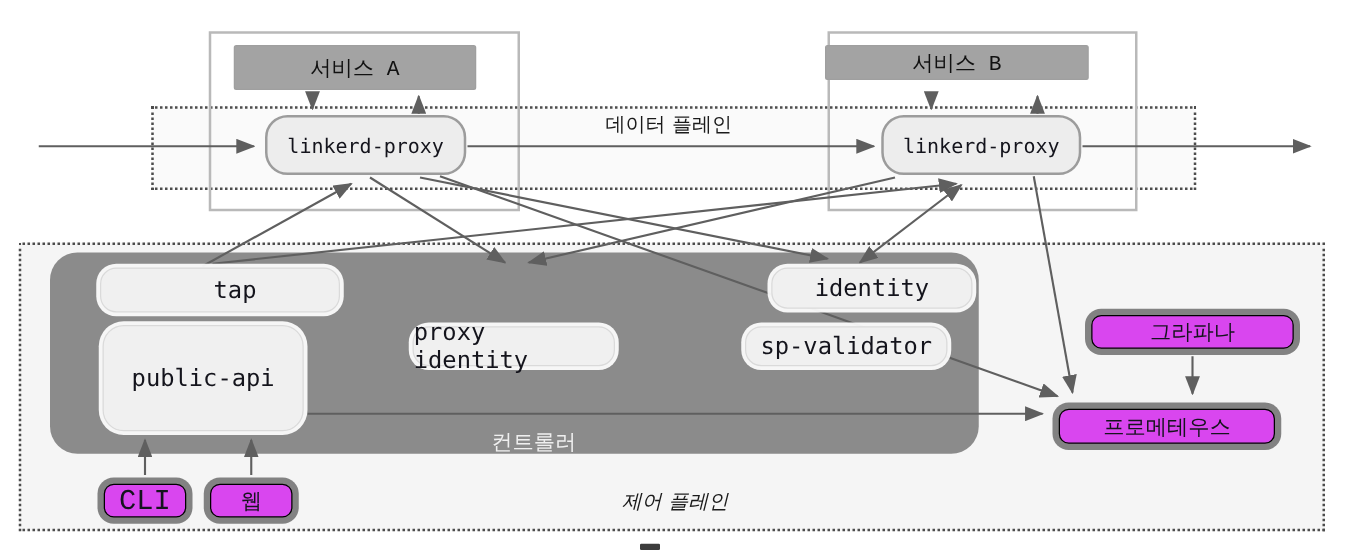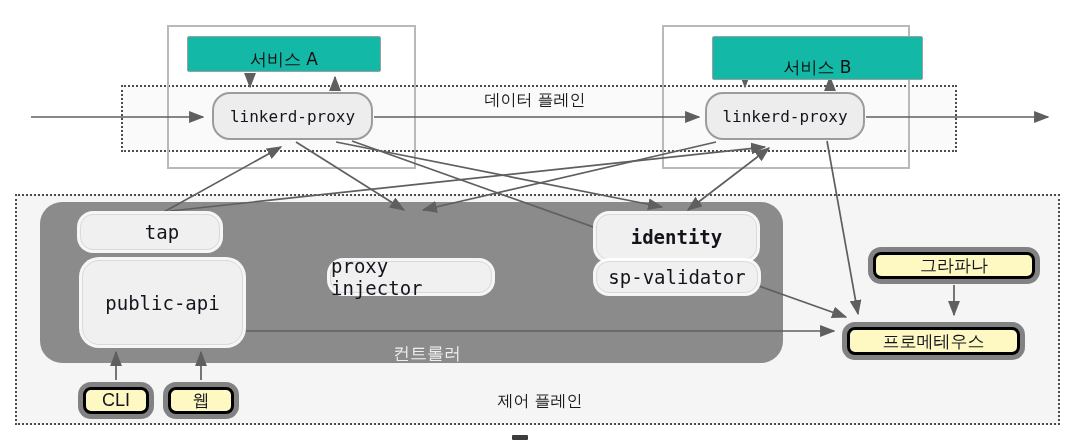--- a/index.html
+++ b/index.html
@@ -17,58 +17,58 @@
   #controller{position:absolute;left:40px;top:202px;width:743px;height:161px;background:#8b8b8b;border-radius:22px;z-index:1;}
   
   #wires{position:absolute;left:0;top:0;width:1076px;height:440px;z-index:2;pointer-events:none;}
   
   .node,.plane-label{z-index:3;}
   .comp{
     position:absolute;background:#f0f0f0;border:1px solid #dadada;border-radius:13px;
     box-shadow:0 0 0 3px rgba(255,255,255,.92);display:flex;align-items:center;justify-content:center;
     font-family:"DejaVu Sans Mono","Liberation Mono",monospace;font-size:19px;color:#14141c;box-sizing:border-box;
   }
-  #comp-tap{left:80px;top:214px;width:140px;height:36px;padding-left:24px;}
+  #comp-tap{left:80px;top:214px;width:192px;height:36px;padding-left:24px;}
   #comp-destination{left:330px;top:214px;width:162px;height:33px;}
-  #comp-identity{left:596px;top:214px;width:161px;height:46px;font-weight:bold;}
+  #comp-identity{left:617px;top:214px;width:161px;height:33px;}
   #comp-proxy-injector{left:330px;top:261px;width:162px;height:32px;}
   #comp-sp-validator{left:596px;top:261px;width:162px;height:32px;}
   #comp-public-api{left:82px;top:260px;width:161px;height:85px;border-radius:17px;}
   .proxy{
     position:absolute;background:#ededed;border:2px solid #9c9c9c;border-radius:18px;
     display:flex;align-items:center;justify-content:center;
     font-family:"DejaVu Sans Mono","Liberation Mono",monospace;font-size:16px;color:#14141c;box-sizing:border-box;
   }
   #proxy-a{left:212px;top:92px;width:161px;height:48px;}
   #proxy-b{left:705px;top:92px;width:160px;height:48px;}
   .svc{
-    position:absolute;background:#14b8a6;border:1.5px solid #9f9f9f;border-radius:2px;
-    display:flex;align-items:flex-end;justify-content:center;font-size:17px;color:#111;box-sizing:border-box;
+    position:absolute;background:#a3a3a3;border:1.5px solid #9f9f9f;border-radius:2px;
+    display:flex;align-items:center;justify-content:center;font-size:17px;color:#111;box-sizing:border-box;font-family:Liberation Mono, monospace;
   }
   #svc-a{left:187px;top:36px;width:194px;height:36px;}
-  #svc-b{left:712px;top:36px;width:211px;height:44px;}
+  #svc-b{left:660px;top:36px;width:211px;height:28px;}
   .wrapped{
     position:absolute;background:#828282;border-radius:13px;padding:5px;box-sizing:border-box;
     display:flex;z-index:3;
   }
   .wrapped .inner{
-    flex:1;background:#fef9c3;border:3px solid #000000;border-radius:8px;
+    flex:1;background:#d946ef;border:1px solid #000000;border-radius:8px;
     display:flex;align-items:center;justify-content:center;color:#14141c;
   }
   #client-cli{left:78px;top:382px;width:76px;height:37px;}
-  #client-cli .inner{font-family:Liberation Sans, sans-serif;font-size:18px;}
+  #client-cli .inner{font-family:Liberation Mono, monospace;font-size:23px;}
   #client-web{left:163px;top:382px;width:76px;height:37px;}
   #client-web .inner{font-size:17px;}
   #node-grafana{left:868px;top:247px;width:172px;height:37px;}
   #node-grafana .inner{font-size:17px;}
   #node-prometheus{left:842px;top:322px;width:183px;height:38px;}
   #node-prometheus .inner{font-size:17px;}
   .plane-label{position:absolute;font-size:16px;color:#1a1a1a;text-align:center;}
   #label-dataplane{left:465px;top:90px;width:140px;}
-  #label-controlplane{left:465px;top:391px;width:150px;}
+  #label-controlplane{left:465px;top:391px;width:150px;font-style:italic;}
   #label-controller{position:absolute;left:361px;top:342px;width:100px;text-align:right;font-size:17px;color:#efefef;z-index:3;}
   #caption-mark{position:absolute;left:512px;top:435px;width:16px;height:5px;background:#3c3c3c;border-radius:1px;z-index:3;}
 </style>
 </head>
 <body>
 
 <div id="stage">
 
   <div class="dotted" id="dataplane"></div>
   <div class="dotted" id="controlplane"></div>
@@ -126,21 +126,21 @@
   </div>
   <div class="plane-label" id="label-dataplane">데이터 플레인</div>
 
   <div class="comp node" id="comp-tap">
     <span>tap</span>
   </div>
   <div class="comp node" id="comp-identity">
     <span>identity</span>
   </div>
   <div class="comp node" id="comp-proxy-injector">
-    <span>proxy injector</span>
+    <span>proxy identity</span>
   </div>
   <div class="comp node" id="comp-public-api">
     <span>public-api</span>
   </div>
   <div class="comp node" id="comp-sp-validator">
     <span>sp-validator</span>
   </div>
   <div id="label-controller">컨트롤러</div>
   <div class="plane-label" id="label-controlplane">제어 플레인</div>
 

